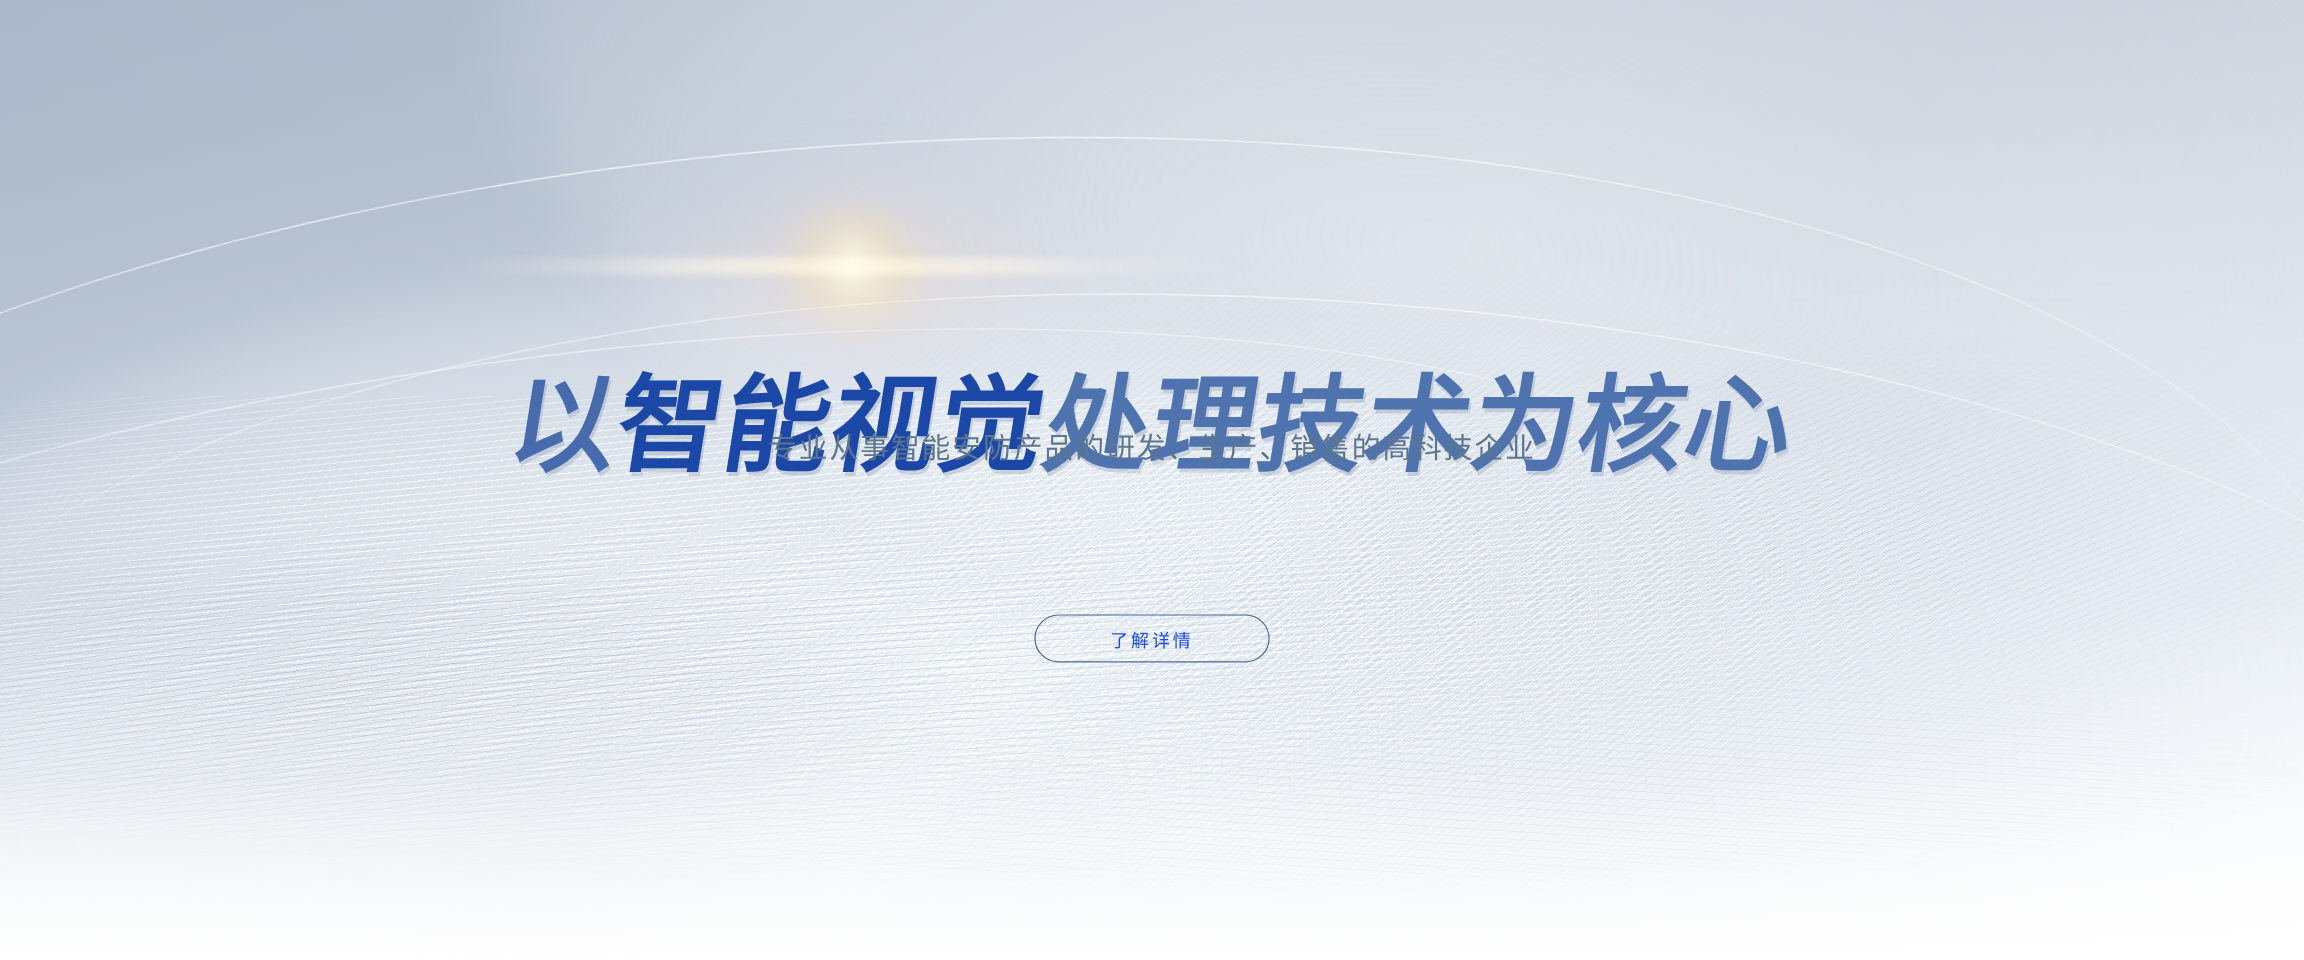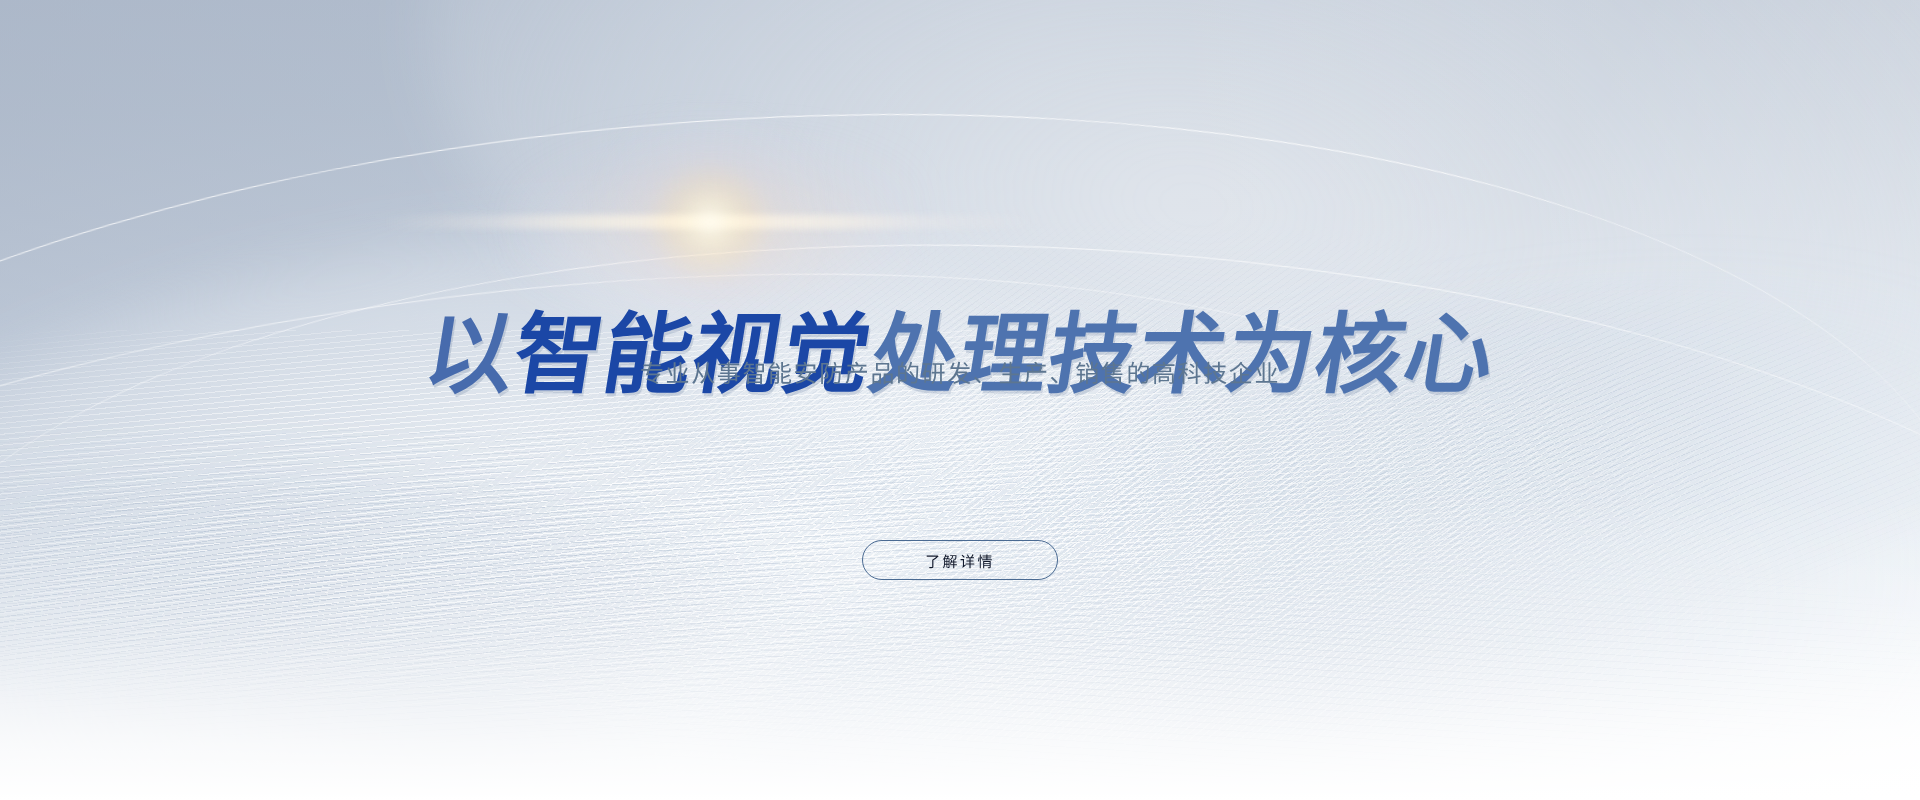--- a/index.html
+++ b/index.html
@@ -381,30 +381,29 @@
     width: 100%;
     display: flex;
     justify-content: center;
   }
   .cta-button {
     width: 196px;
     height: 40px;
     border: 1.6px solid #4a6a92;
     border-radius: 22px;
     background: transparent;
-    color: #0f172a;
+    color: #1d4ed8;
     font-size: 15px;
     letter-spacing: 2.4px;
     font-family: "Liberation Sans", "DejaVu Sans", sans-serif;
     display: flex;
     align-items: center;
     justify-content: center;
     cursor: pointer;
     box-sizing: border-box;
-    margin-top: 28px;
   }
 </style>
 </head>
 <body>
 
 <div class="stage">
 
   <div class="bg-layer bg-base"></div>
   <div class="bg-layer bg-base-tint"></div>
 

